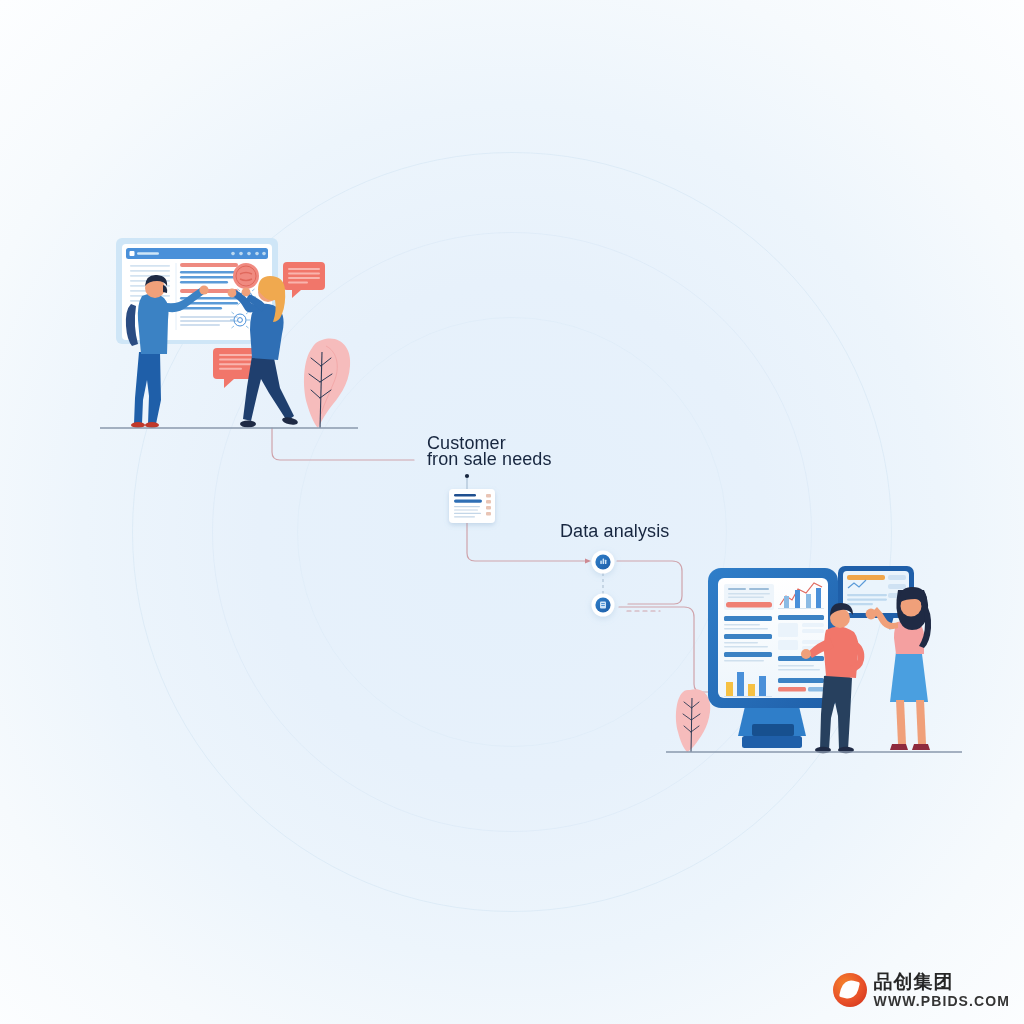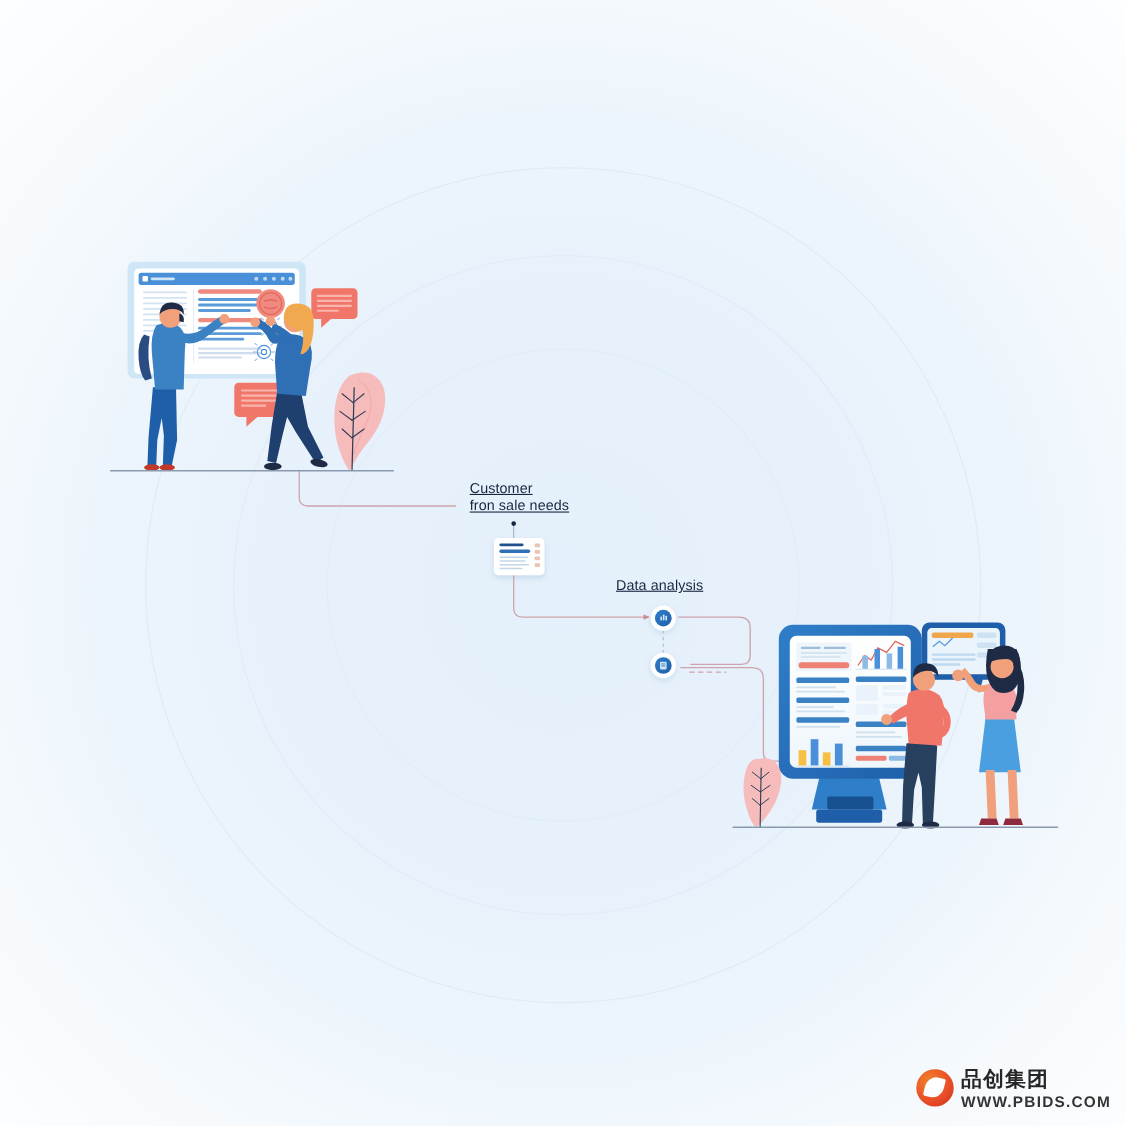--- a/index.html
+++ b/index.html
@@ -21,33 +21,32 @@
   .r1{width:760px;height:760px;}
   .r2{width:600px;height:600px;border-color:rgba(190,215,236,.22);}
   .r3{width:430px;height:430px;border-color:rgba(190,215,236,.16);}
 
   svg.layer{position:absolute;left:0;top:0;width:1024px;height:1024px;}
 
   
   .label{
     position:absolute;
     color:#17263f;
-    font-size:13px;
+    font-size:18px;
     line-height:15.5px;
     letter-spacing:.1px;
     white-space:pre;
-    text-decoration:underline;
   }
   #label-customer{ left:427px; top:436px; }
   #label-data{ left:560px; top:524px; }
 
   
   #watermark{
     position:absolute; right:14px; bottom:16px;
-    display:flex; align-items:flex-start; gap:7px;
+    display:flex; align-items:center; gap:7px;
     opacity:.95;
   }
   #wm-mark{
     width:34px;height:34px;border-radius:50%;
     background:radial-gradient(circle at 35% 32%, #f47b20 0%, #e8471d 55%, #c9230f 100%);
     position:relative;flex:none;
   }
   #wm-mark:after{
     content:"";position:absolute;left:8px;top:7px;width:17px;height:19px;
     background:#fff;border-radius:60% 10% 60% 10%;transform:rotate(14deg);

